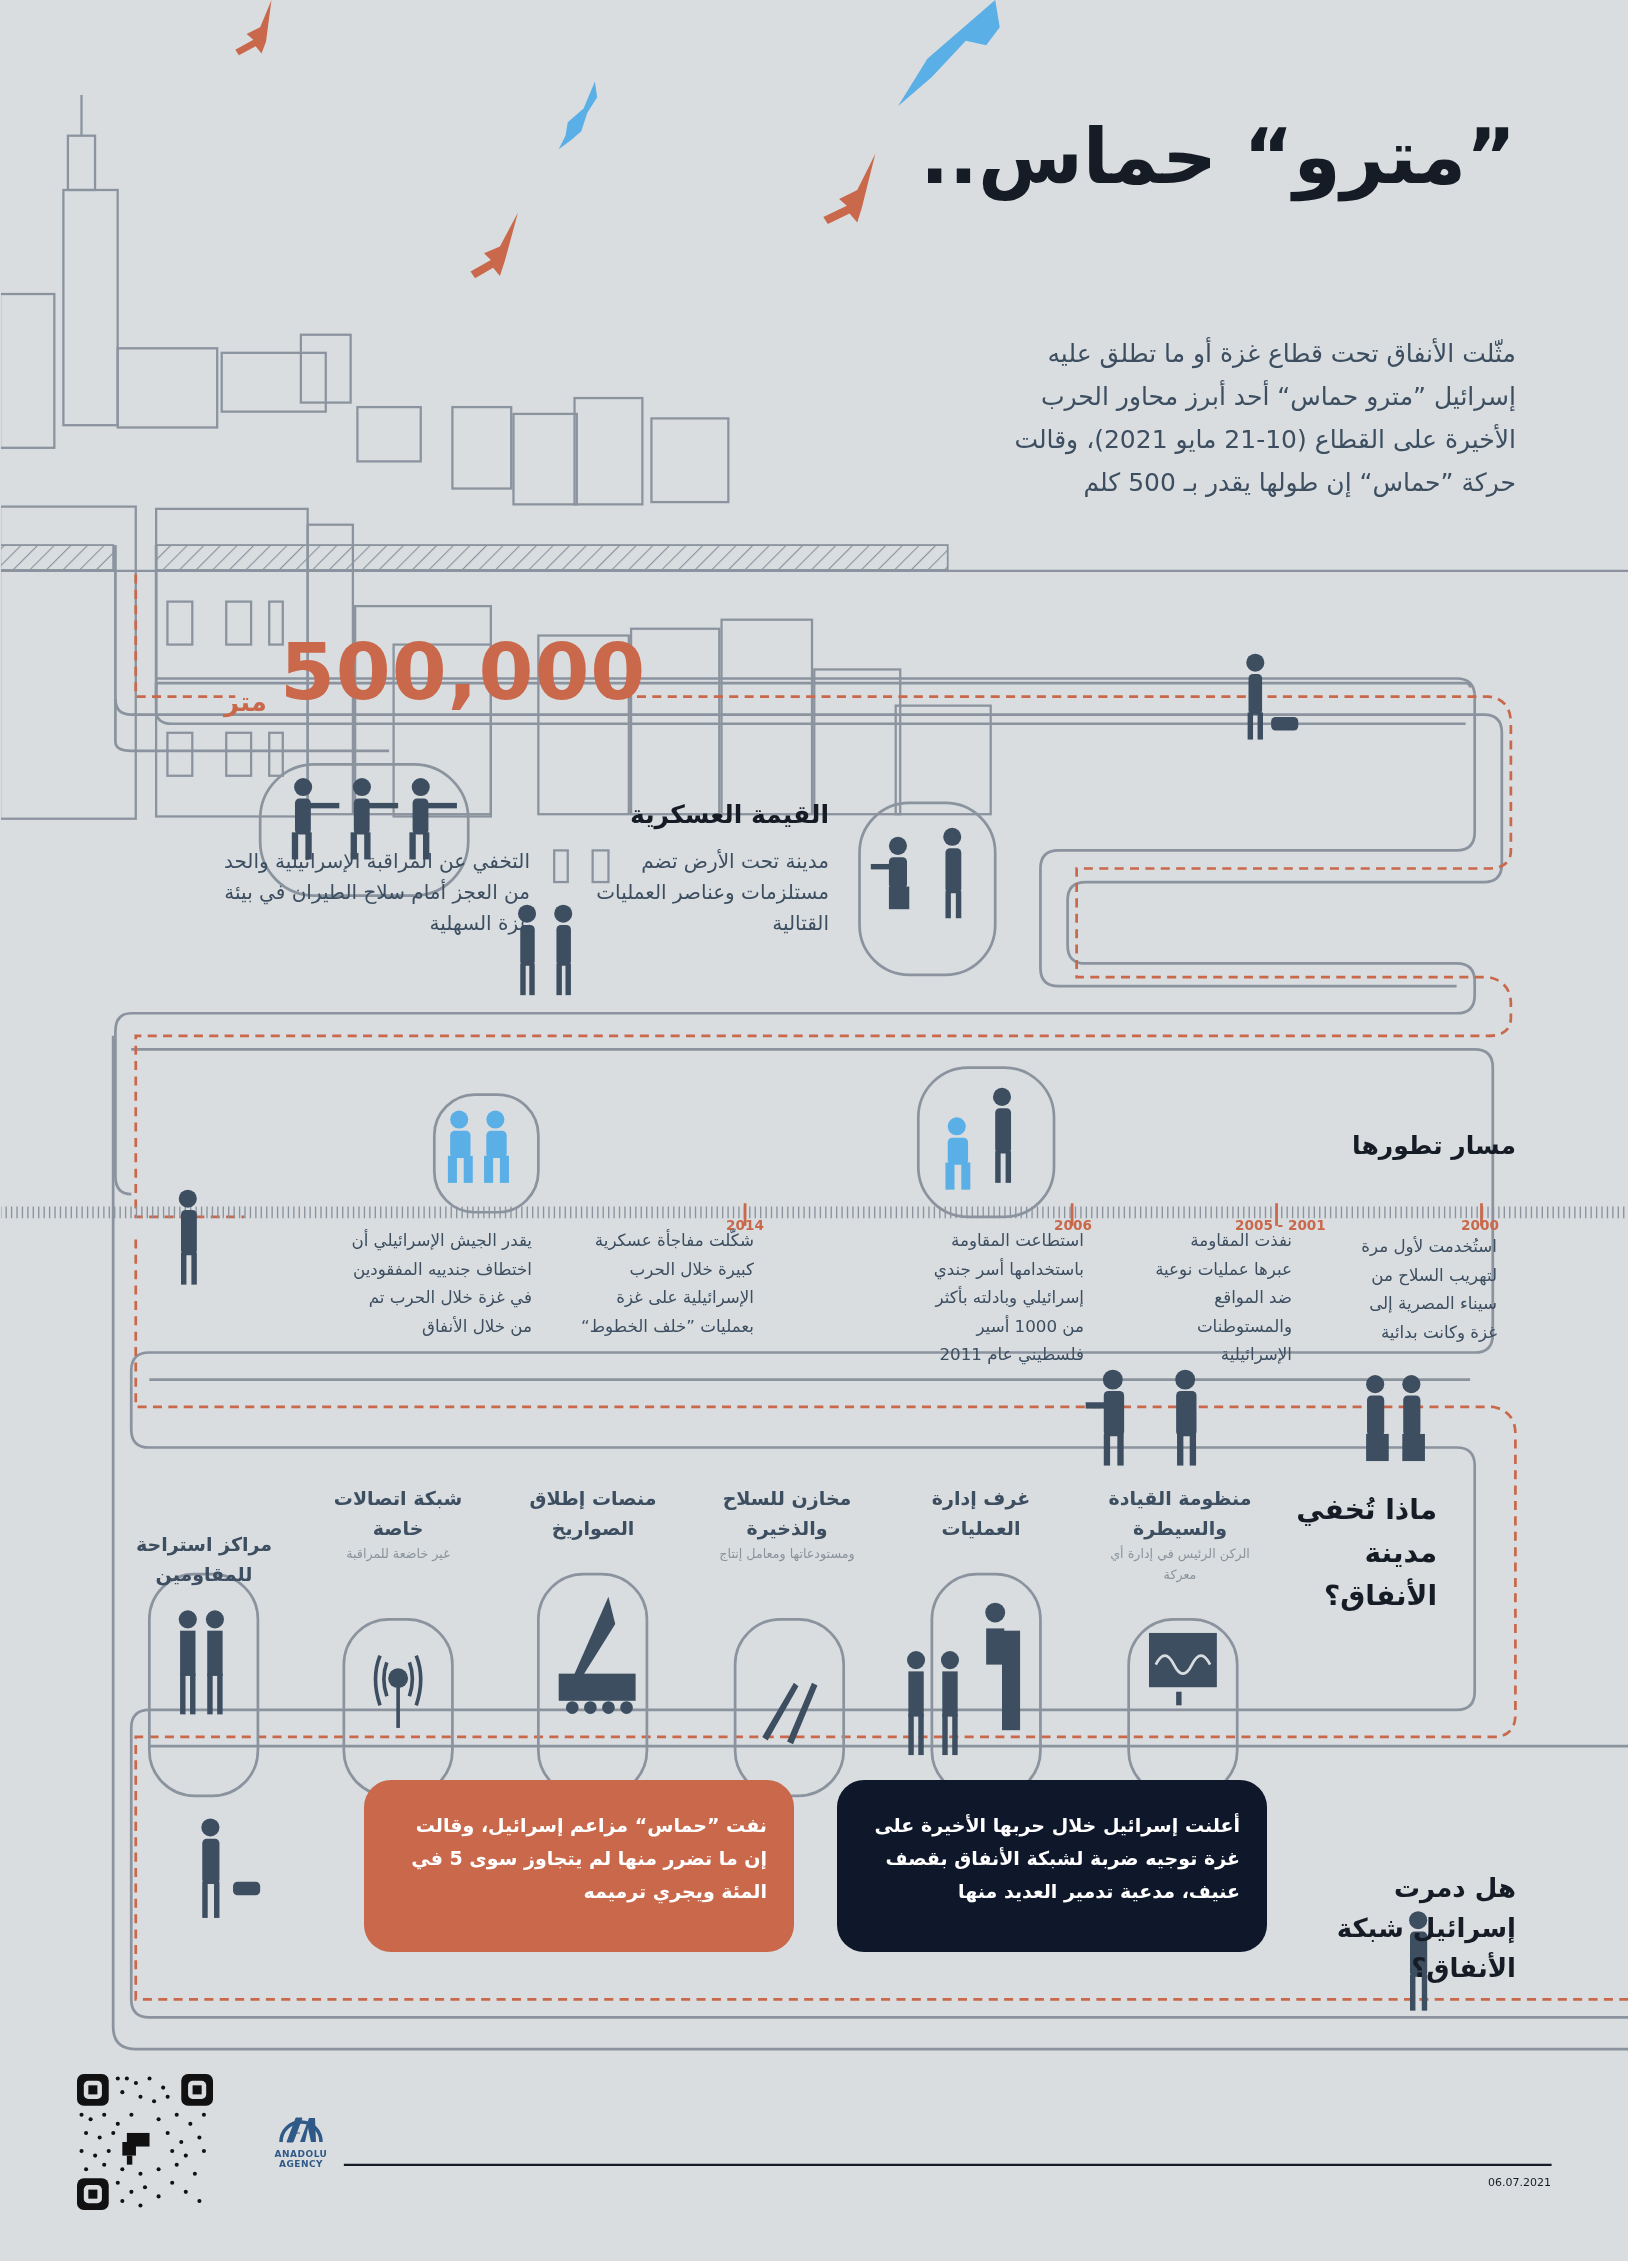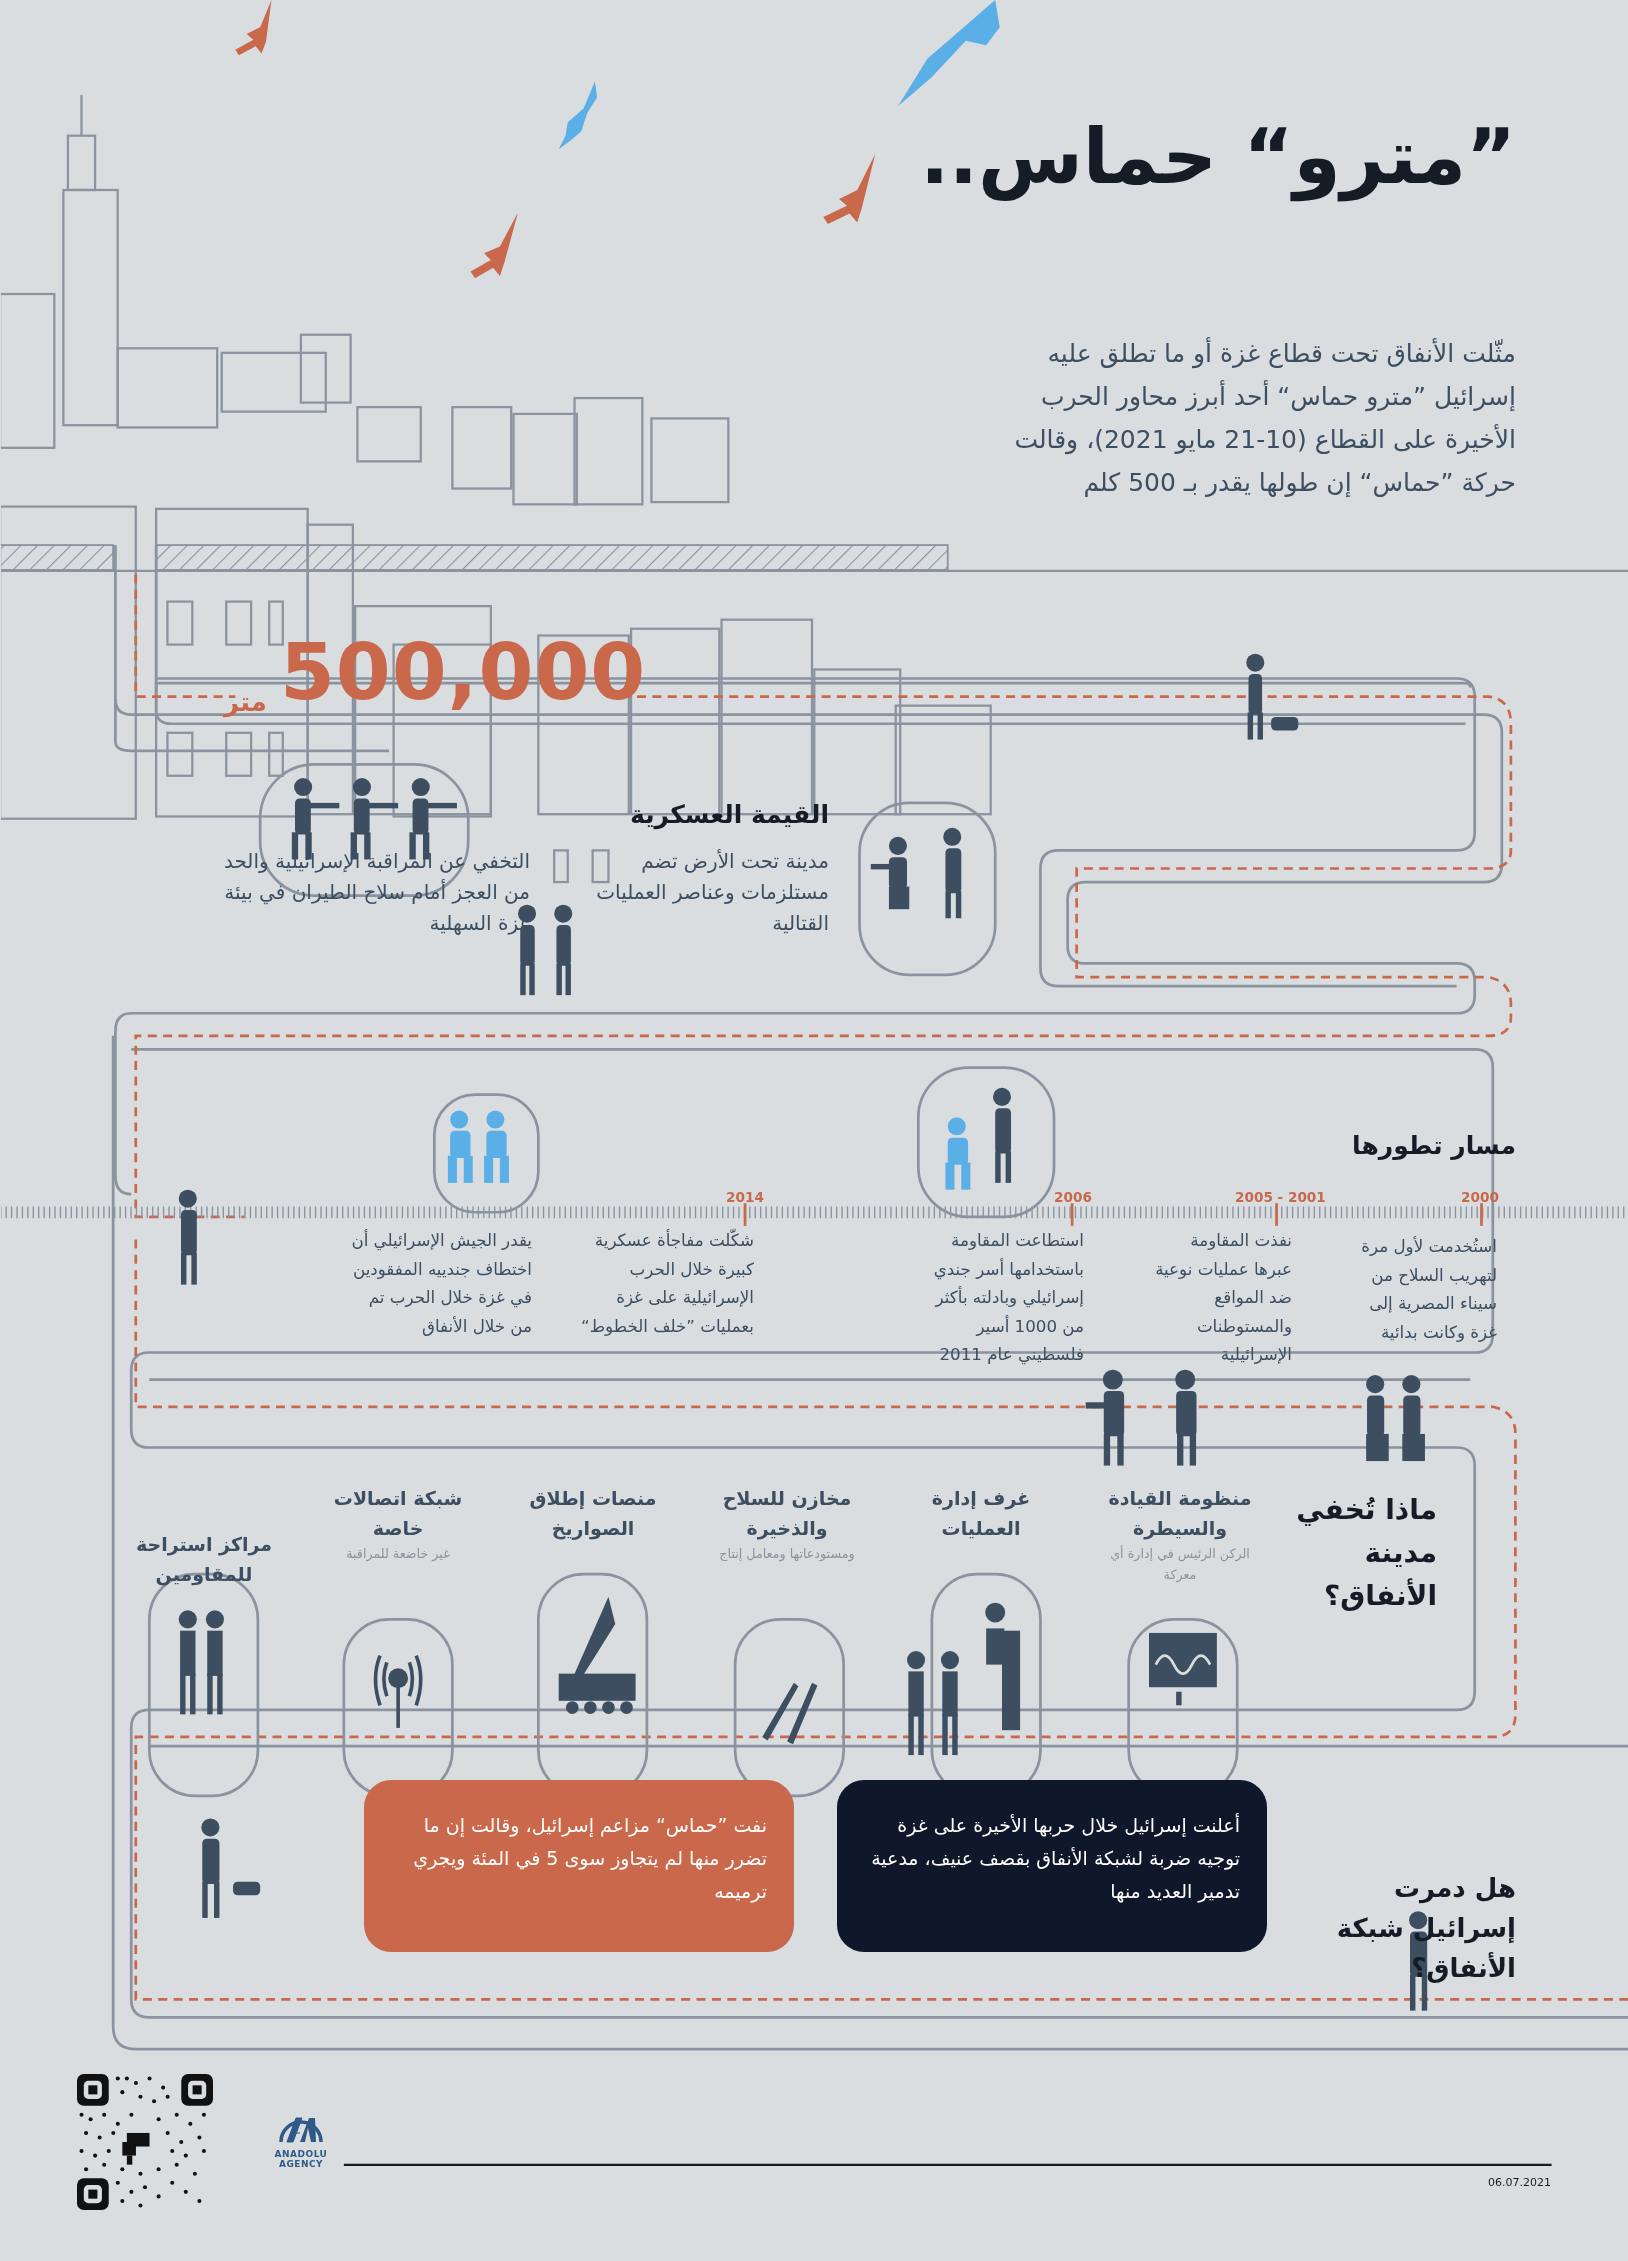--- a/index.html
+++ b/index.html
@@ -30,26 +30,26 @@
     left: 280px; top: 626px; font-weight: bold;
     font-size: 79px; color: #c9684a; font-family: "DejaVu Sans", sans-serif;
     direction: ltr; letter-spacing: 0.9px;
   }
   .big-unit {
     left: 224px; top: 687px; font-weight: bold; font-size: 26px; color: #c9684a;
   }
   .h2 { font-weight: bold; color: #161c26; }
   .sec-title { font-size: 25px; }
   .body-text { font-size: 20px; line-height: 31px; color: #3c4e60; }
-  .tl-year { font-size: 13.6px; font-weight: bold; color: #c9684a; direction: ltr; }
+  .tl-year { font-size: 13.6px; font-weight: bold; color: #c9684a; direction: ltr; margin-top: 28px; }
   .tl-text { font-size: 16.7px; line-height: 28.5px; color: #3c4e60; }
   .item-title { font-size: 19px; line-height: 30px; color: #3c4e60; font-weight: bold; }
   .item-sub { font-size: 12.7px; line-height: 21px; color: #8a939c; }
   .callout {
-    border-radius: 27px; color: #ffffff; font-weight: normal;
+    border-radius: 27px; color: #ffffff; font-weight: bold;
     font-size: 19px; line-height: 33px; padding: 29px 27px;
   }
   .callout.orange { background: #c9684a; }
   .callout.blue { background: #0f172a; }
   .footer-date { font-size: 11px; color: #161c26; direction: ltr; }
   .aa-text { font-size: 9px; color: #2f5a87; font-weight: bold; direction: ltr; letter-spacing: 0.5px; }
 </style>
 </head>
 <body>
 

